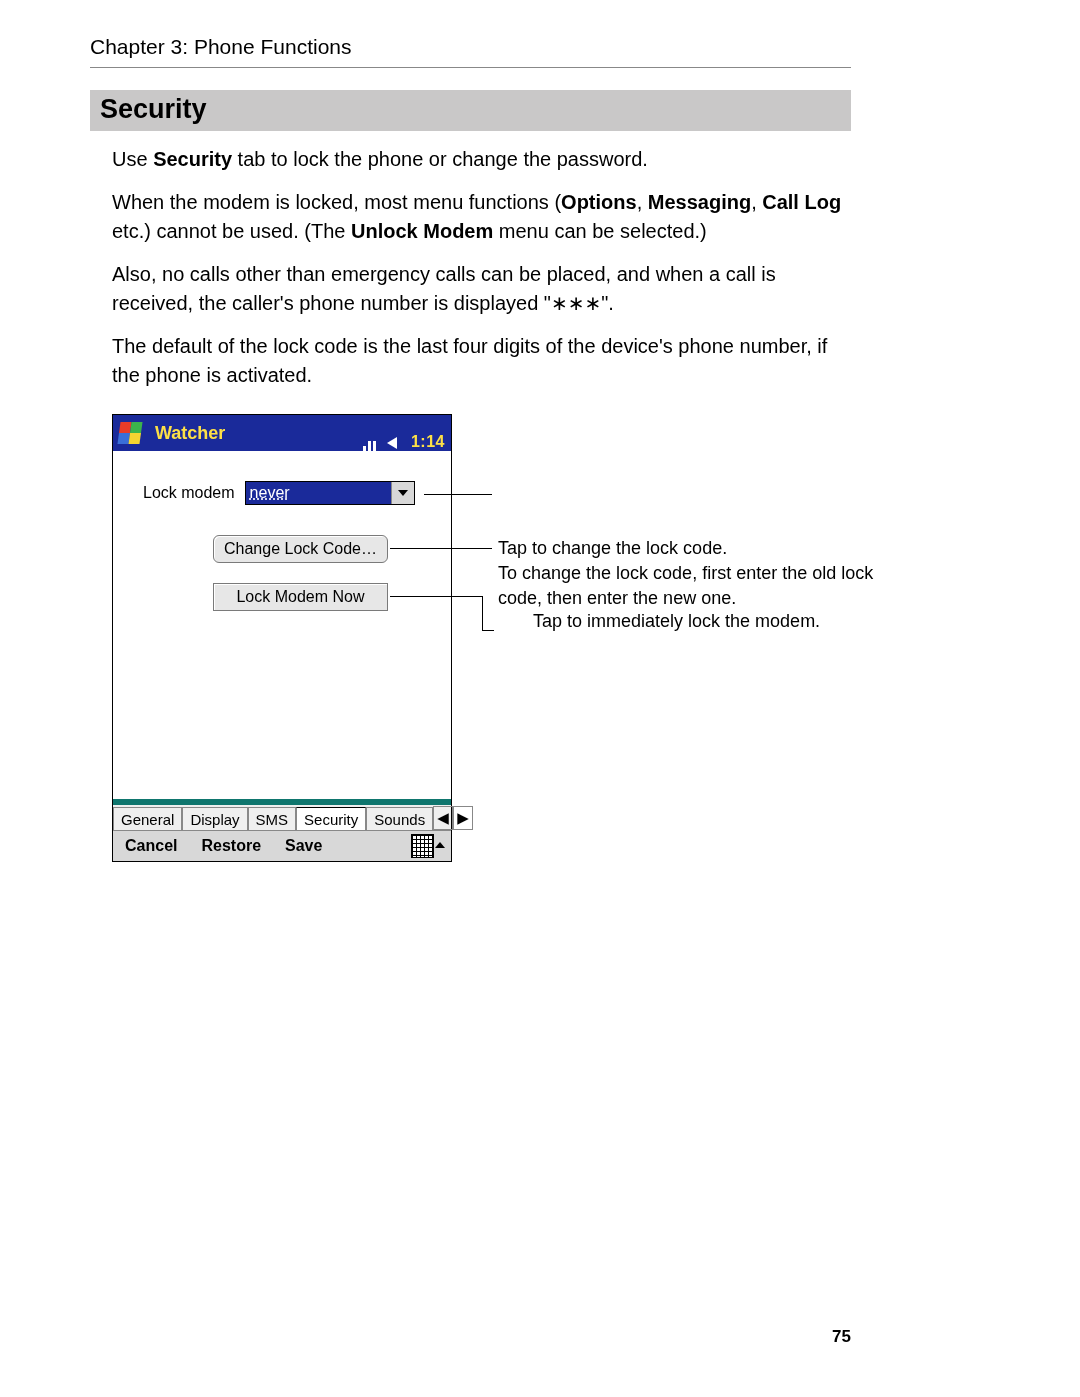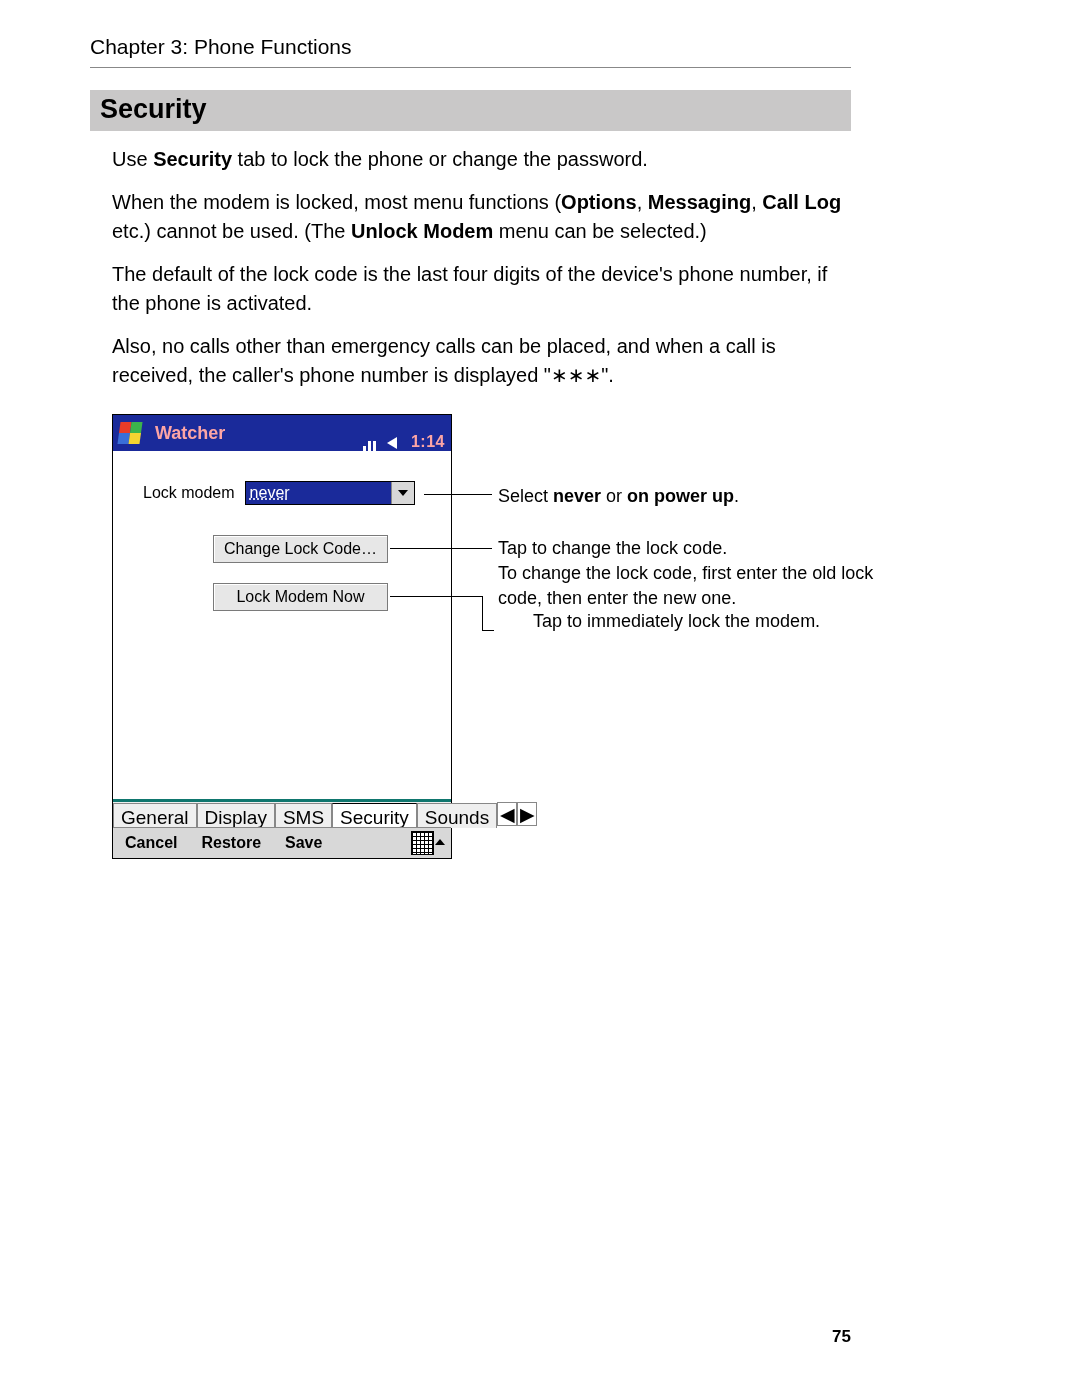--- a/index.html
+++ b/index.html
@@ -44,21 +44,21 @@
     position: absolute;
     left: 0; top: 0;
     width: 340px;
     border: 1.5px solid #000;
     box-sizing: border-box;
     background: #fff;
   }
   .titlebar {
     height: 36px;
     background: #1a2a9a;
-    color: #fca5a5;
+    color: #fde047;
     display: flex;
     align-items: center;
     font-weight: bold;
     font-size: 18px;
     position: relative;
   }
   .start-flag {
     width: 34px; height: 100%;
     display: flex; align-items: center; justify-content: center;
     background: #1a2a9a;
@@ -136,30 +136,30 @@
   .pbtn {
     position:absolute; left: 100px;
     width: 175px; height: 28px;
     background: #e7e7e7;
     border: 1.5px solid #7a7a7a;
     box-shadow: inset 1px 1px 0 #fff;
     font-size: 16px;
     display:flex; align-items:center; justify-content:center;
     box-sizing: border-box;
   }
-  .btn-change { top: 84px; }
+  .btn-change { top: 84px; border-radius: 6px; }
   .btn-locknow { top: 132px; }
 
   .tabstrip {
     height: 25px;
-    display:flex; 
-    border-top: 3px solid #0f766e;
+    display:flex; align-items:flex-end;
+    border-top: 6px solid #0f766e;
     background:#efefef;
     position: relative;
-    font-size: 19px;
+    font-size: 15px;
   }
   .tab {
     padding: 3px 7px 3px 7px;
     border: 1px solid #888;
     border-bottom: none;
     background:#efefef;
     position:relative;
     top:1px;
   }
   .tab.active { background:#fff; border-top:1.5px solid #000;}
@@ -231,22 +231,22 @@
   <div class="header-line" data-name="chapter-header">Chapter 3: Phone Functions</div>
 
   <div class="section-title" data-name="section-title">Security</div>
 
   <p class="body-text" data-name="para-1">
     <span data-name="text">Use </span><b data-name="text-bold">Security</b><span data-name="text"> tab to lock the phone or change the password.</span>
   </p>
   <p class="body-text" data-name="para-2">
     <span data-name="text">When the modem is locked, most menu functions (</span><b data-name="text-bold">Options</b><span data-name="text">, </span><b data-name="text-bold">Messaging</b><span data-name="text">, </span><b data-name="text-bold">Call Log</b><span data-name="text"> etc.) cannot be used. (The </span><b data-name="text-bold">Unlock Modem</b><span data-name="text"> menu can be selected.)</span>
   </p>
+  <p class="body-text" data-name="para-3">Also, no calls other than emergency calls can be placed, and when a call is received, the caller's phone number is displayed "∗∗∗".</p>
   <p class="body-text" data-name="para-4">The default of the lock code is the last four digits of the device's phone number, if the phone is activated.</p>
-  <p class="body-text" data-name="para-3">Also, no calls other than emergency calls can be placed, and when a call is received, the caller's phone number is displayed "∗∗∗".</p>
 
   <div class="figure-area" data-name="figure">
     <div class="device" data-name="device-frame">
       <div class="titlebar" data-name="titlebar">
         <div class="start-flag" data-name="start-icon">
           <div class="flag-grid">
               <span></span>
               <span></span>
               <span></span>
               <span></span>
@@ -289,23 +289,20 @@
         <span data-name="cmd-restore">Restore</span>
         <span data-name="cmd-save">Save</span>
         <div class="kbd-icon" data-name="keyboard-icon">
           <div class="kbd"></div>
             <div class="up"></div>
         </div>
       </div>
     </div>
 
     <div class="callout-line" data-name="callout-line" style="left:312px; top:80px; width:68px;"></div>
-    <div class="callout" data-name="callout-combo" style="left:386px; top:70px;">
-      <span data-name="text">Select </span><b data-name="text-bold">never</b><span data-name="text"> or </span><b data-name="text-bold">on power up</b><span data-name="text">.</span>
-    </div>
 
     <div class="callout-line" data-name="callout-line" style="left:278px; top:134px; width:102px;"></div>
     <div class="callout" data-name="callout-change-code" style="left:386px; top:122px; width:390px;">
       <span data-name="text">Tap to change the lock code.</span><br>
       <span data-name="text">To change the lock code, first enter the old lock code, then enter the new one.</span>
     </div>
 
     <div class="callout-line" data-name="callout-line" style="left:278px; top:182px; width:92px;"></div>
     <div class="callout-line vert" data-name="callout-line" style="left:370px; top:182px; height:34px;"></div>
     <div class="callout-line" data-name="callout-line" style="left:370px; top:216px; width:12px;"></div>

